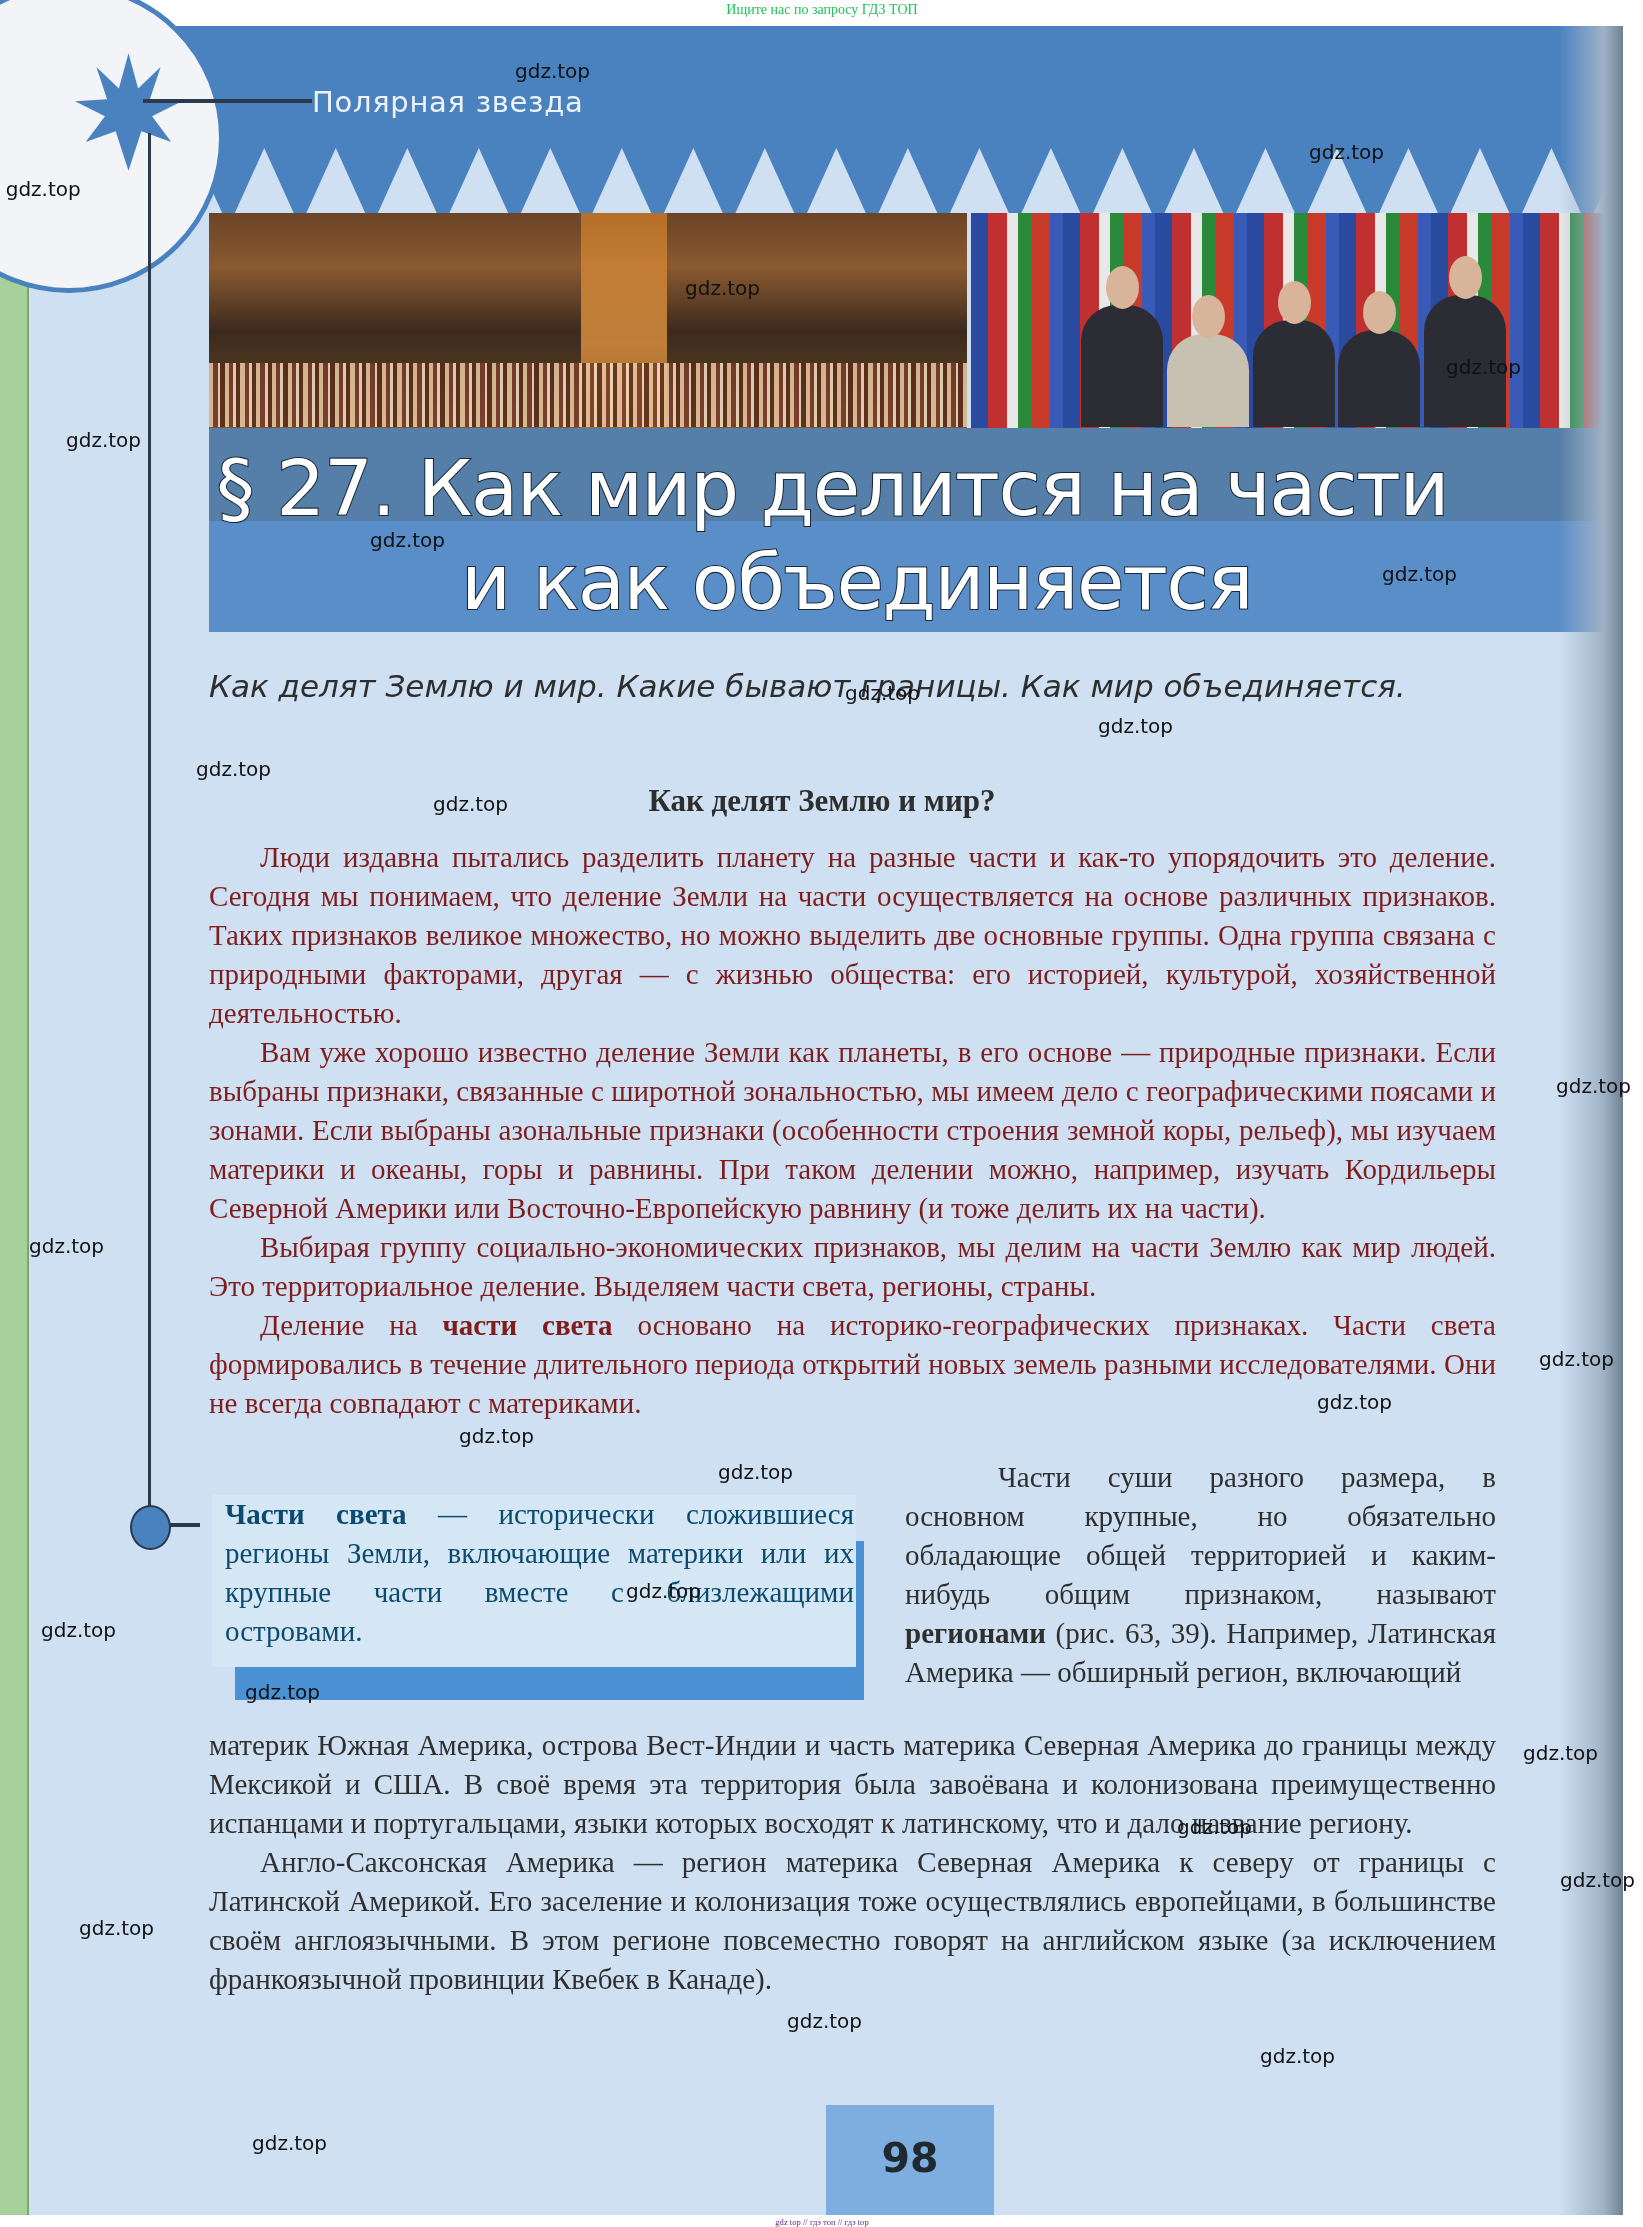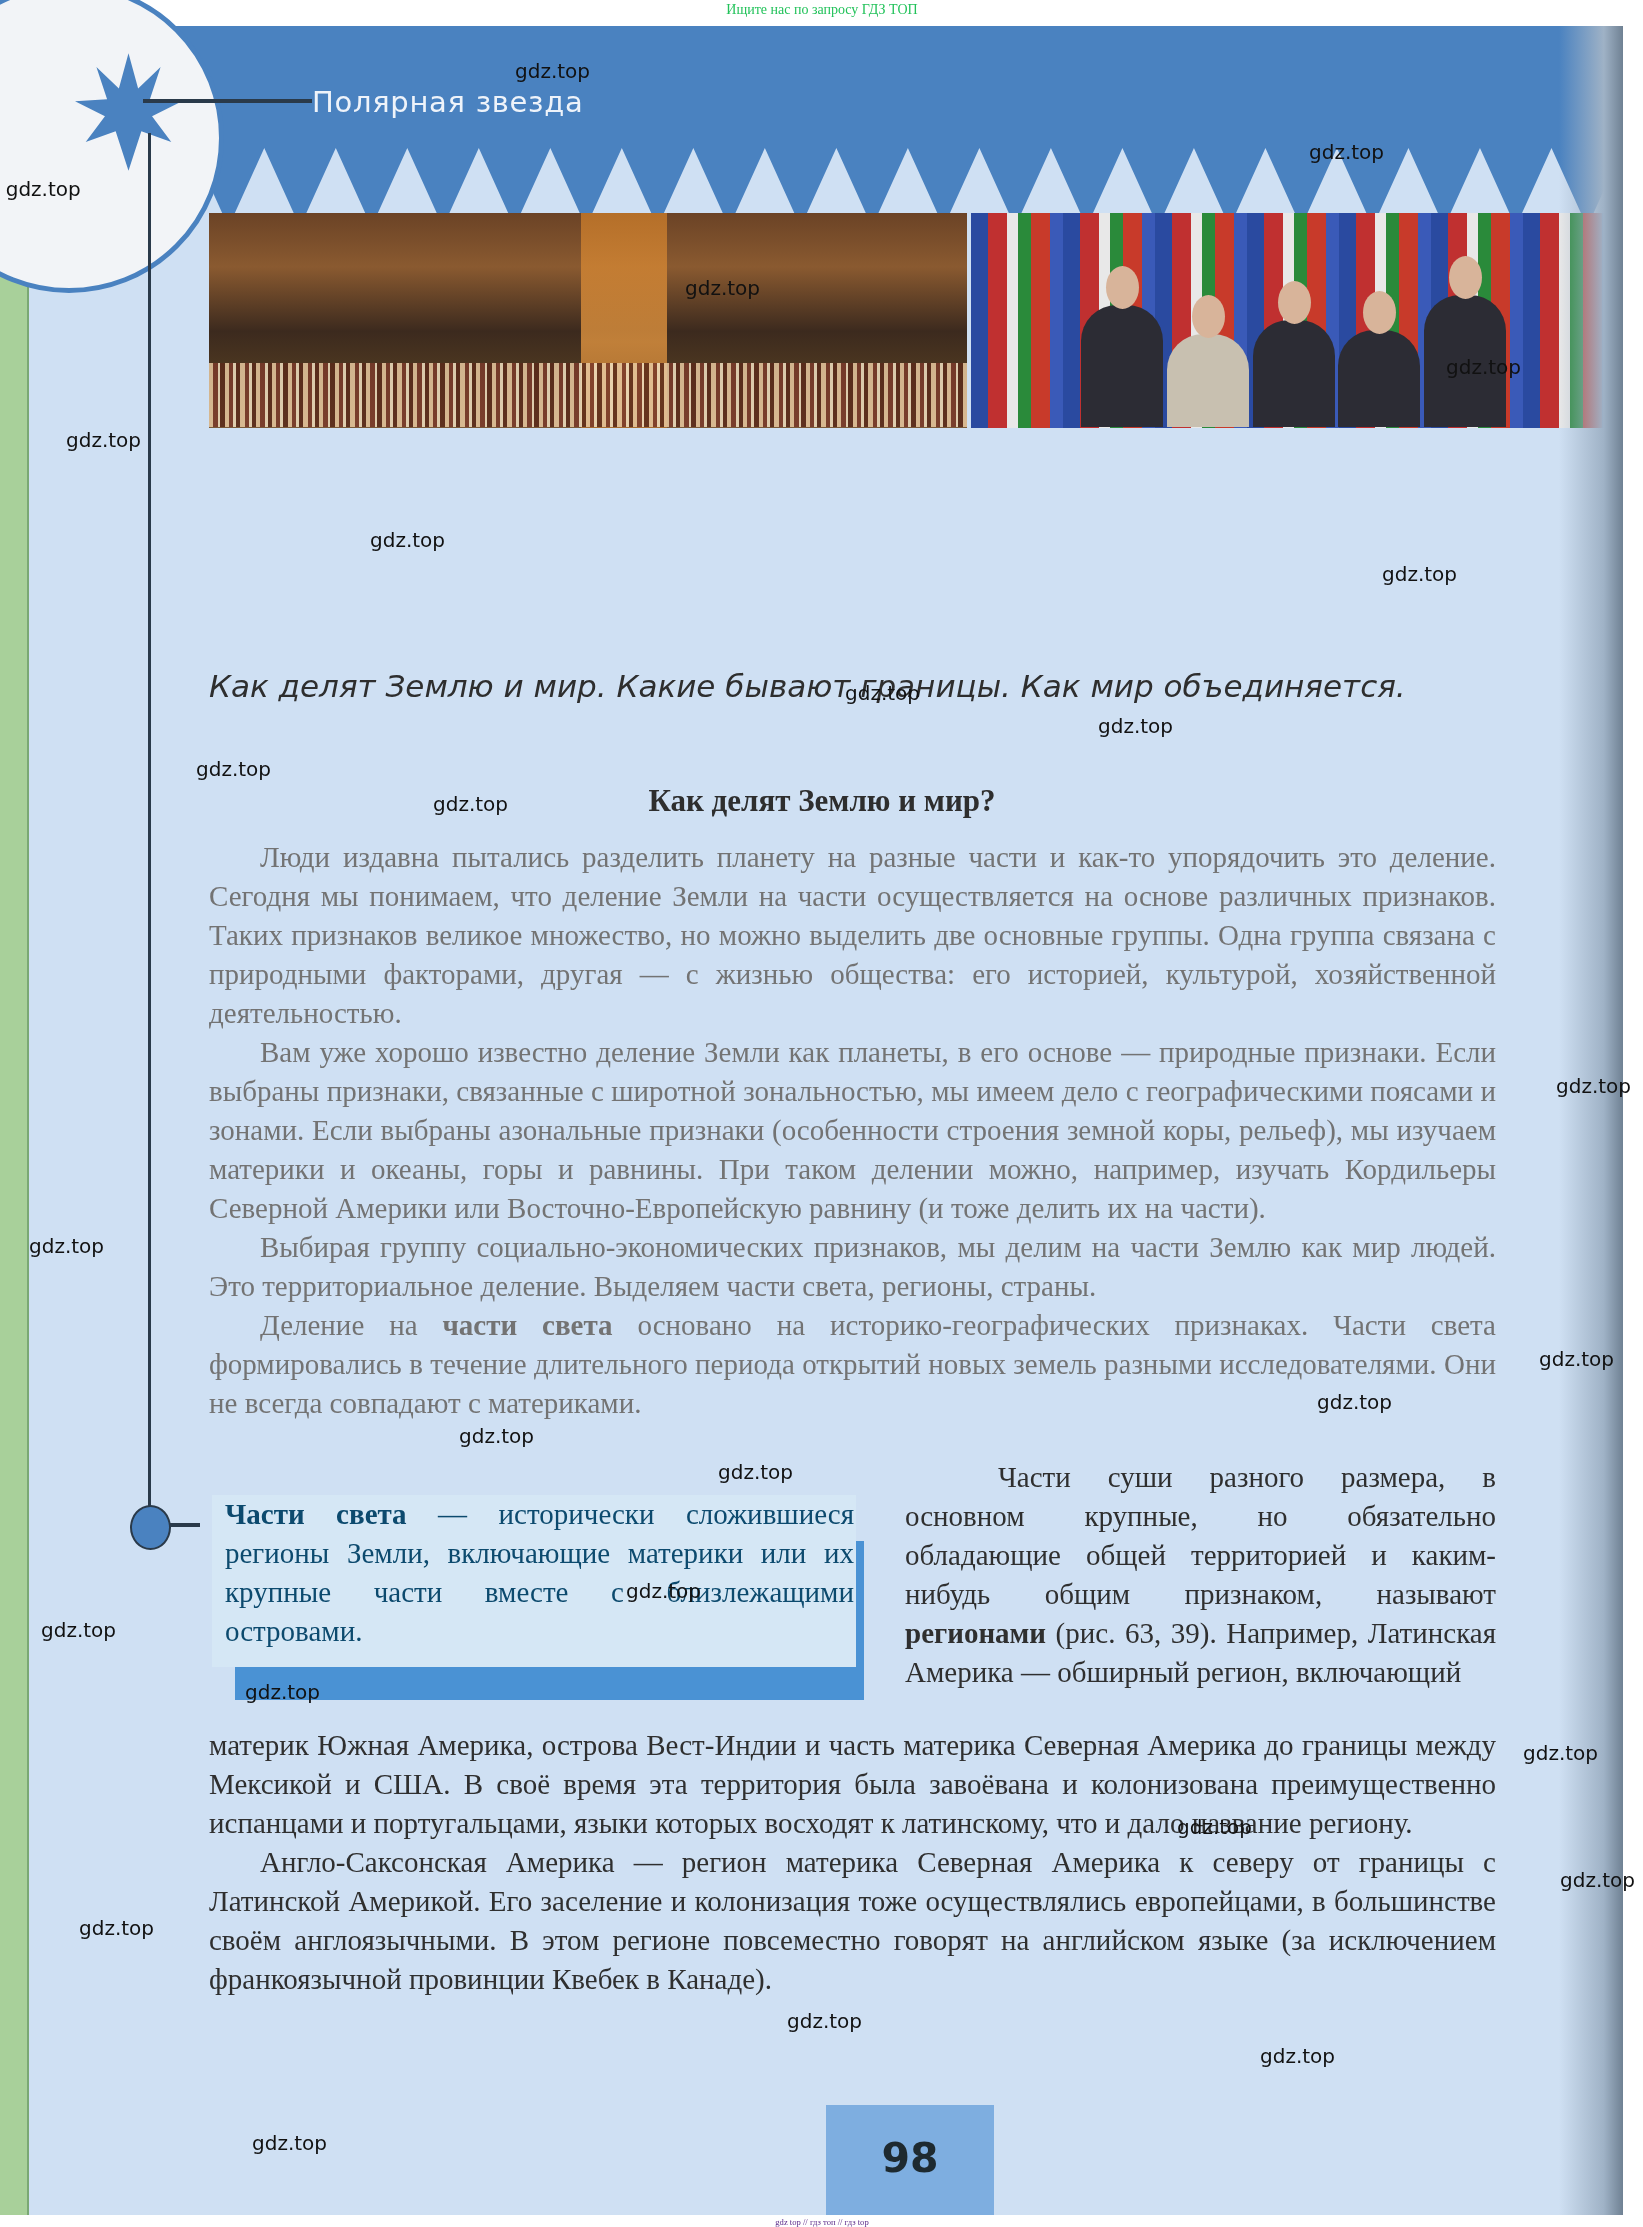--- a/index.html
+++ b/index.html
@@ -27,21 +27,21 @@
   .people { position:absolute; left:872px; top:64px; width:501px; height:150px; }
   .person { position:absolute; bottom:0; width:82px; background:#2c2c34; border-radius:36px 36px 0 0; }
   .person .face { position:absolute; left:25px; top:-39px; width:33px; height:43px; border-radius:50%; background:#d8b49a; }
   .title-band { position:absolute; left:209px; top:402px; width:1402px; height:204px; background:#5a8ec8; }
   .title-band-dark { position:absolute; left:0; top:0; width:100%; height:93px; background:#557fa8; }
   .title-line1, .title-line2 { position:absolute; font-family:"DejaVu Sans", sans-serif; color:#fff; font-size:77px; line-height:1; -webkit-text-stroke:2.1px #1a2a3a; paint-order:stroke fill; letter-spacing:-1.4px; }
   .title-line1 { left:7.2px; top:21.5px; }
   .title-line2 { left:252px; top:116px; }
   .subtitle { position:absolute; left:209px; top:640px; width:1301px; font-family:"DejaVu Sans", sans-serif; font-style:italic; font-size:31px; line-height:40px; color:#2e2e2e; }
   .h2 { position:absolute; left:0; top:757px; width:1644px; text-align:center; font-family:"Liberation Serif", serif; font-weight:bold; font-size:31px; color:#2e2e2e; }
-  .body { position:absolute; left:209px; width:1287px; font-size:29px; line-height:39px; color:#737373; text-align:justify; }
+  .body { position:absolute; left:209px; width:1287px; font-size:29px; line-height:39px; color:#7f1d1d; text-align:justify; }
   .body p { margin:0; text-indent:51px; }
   .body b { font-weight:bold; }
   .p1 { top:812px; }
   .defbox-shadow { position:absolute; left:235px; top:1515px; width:629px; height:159px; background:#4a92d4; }
   .defbox { position:absolute; left:212px; top:1469px; width:644px; height:172px; background:#d5e7f5; }
   .defbox-text { position:absolute; left:225px; top:1469px; width:629px; font-size:29px; line-height:39px; color:#0c4a6e; text-align:justify; }
   .side-col { position:absolute; left:905px; top:1432px; width:591px; font-size:29px; line-height:39px; color:#2f2f2f; text-align:justify; }
   .side-col p { margin:0; text-indent:93px; }
   .after { position:absolute; left:209px; top:1700px; width:1287px; font-size:29px; line-height:39px; color:#2f2f2f; text-align:justify; }
   .after p { margin:0; }
@@ -95,20 +95,25 @@
         </div>
       <div class="person" style="left:257px;height:97px;">
           <div class="face"></div>
         </div>
       <div class="person" style="left:343px;height:132px;">
           <div class="face"></div>
         </div>
     </div>
   </div>
 
+  <div class="title-band">
+    <div class="title-band-dark"></div>
+    <div class="title-line1">§ 27. Как мир делится на части</div>
+    <div class="title-line2">и как объединяется</div>
+  </div>
 
   <div class="subtitle">Как делят Землю и мир. Какие бывают границы. Как мир объединяется.</div>
   <div class="h2">Как делят Землю и мир?</div>
 
   <div class="body p1">
     <p>Люди издавна пытались разделить планету на разные части и как-то упорядочить это деление. Сегодня мы понимаем, что деление Земли на части осуществляется на основе различных признаков. Таких признаков великое множество, но можно выделить две основные группы. Одна группа связана с природными факторами, другая — с жизнью общества: его историей, культурой, хозяйственной деятельностью.</p>
     <p>Вам уже хорошо известно деление Земли как планеты, в его основе — природные признаки. Если выбраны признаки, связанные с широтной зональностью, мы имеем дело с географическими поясами и зонами. Если выбраны азональные признаки (особенности строения земной коры, рельеф), мы изучаем материки и океаны, горы и равнины. При таком делении можно, например, изучать Кордильеры Северной Америки или Восточно-Европейскую равнину (и тоже делить их на части).</p>
     <p>Выбирая группу социально-экономических признаков, мы делим на части Землю как мир людей. Это территориальное деление. Выделяем части света, регионы, страны.</p>
     <p><span>Деление на </span><b>части света</b><span> основано на историко-географических признаках. Части света формировались в течение длительного периода открытий новых земель разными исследователями. Они не всегда совпадают с материками.</span></p>
   </div>

